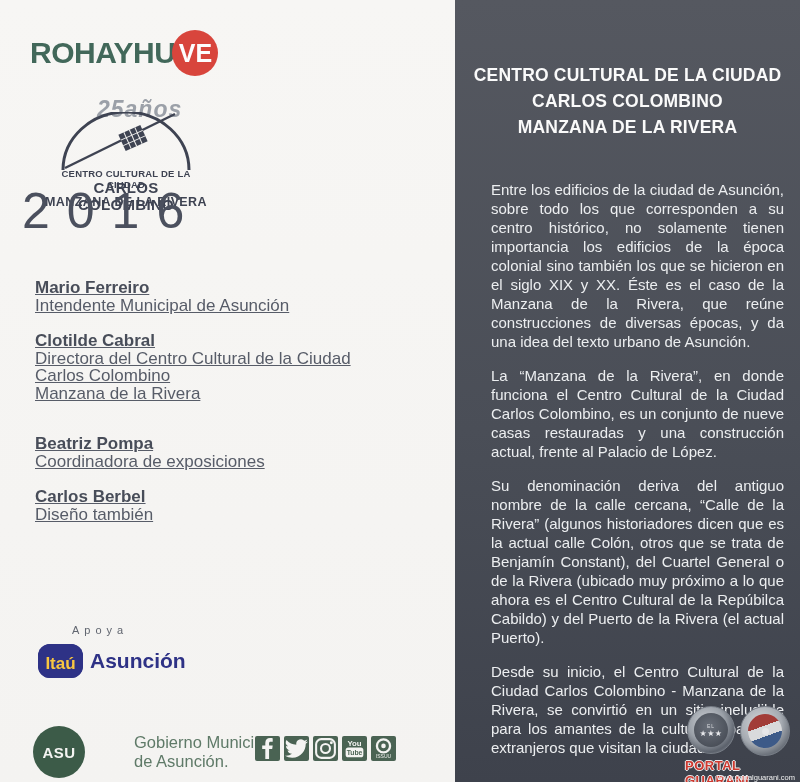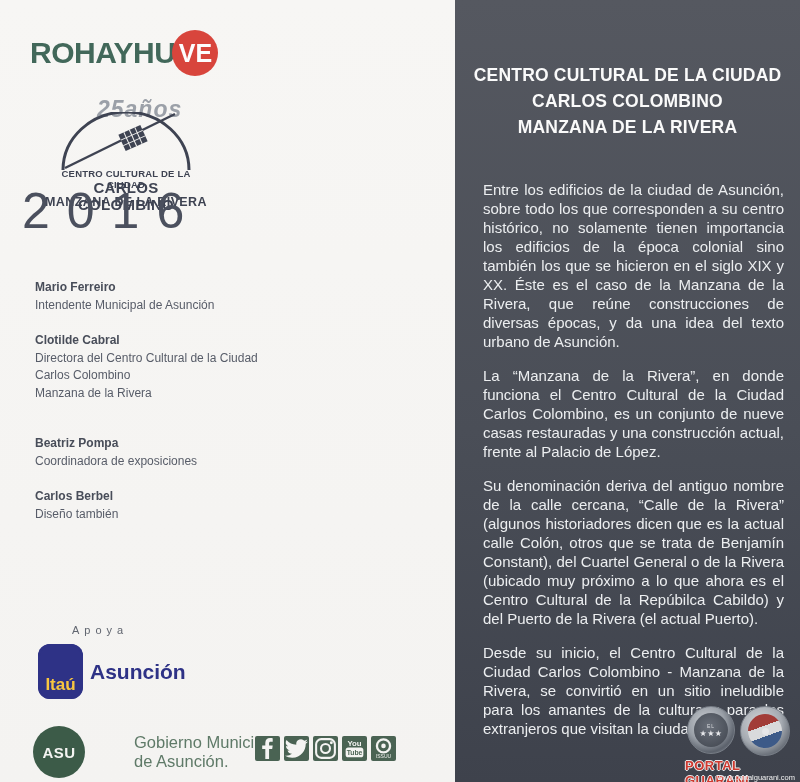--- a/index.html
+++ b/index.html
@@ -24,30 +24,30 @@
     font-size: 9.5px; font-weight: bold; color: #3e4352; letter-spacing: 0.2px; }
   .anniv-l2 { position: absolute; left: 0; top: 83px; width: 162px; text-align: center;
     font-size: 15px; font-weight: 800; color: #3e4352; letter-spacing: 0.3px; }
   .anniv-l3 { position: absolute; left: 0; top: 99px; width: 162px; text-align: center;
     font-size: 12.5px; font-weight: 800; color: #3e4352; letter-spacing: 0.4px; }
 
   .year { position: absolute; left: 22px; top: 182px; font-size: 50px; font-weight: 100;
     color: #4b505e; letter-spacing: 17px; }
 
   .credits { position: absolute; left: 35px; top: 279px; width: 360px;
-    font-size: 12px; line-height: 17.5px; color: #575c68; }
+    font-size: 17px; line-height: 17.5px; color: #575c68; text-decoration: underline; }
   .credit-block { margin-bottom: 18px; }
   .credit-block.gap-before { margin-top: 33px; }
   .credit-name { font-weight: bold; color: #484d59; }
   .credit-role { white-space: pre-line; }
 
   .apoya { position: absolute; left: 72px; top: 624px; font-size: 11px; letter-spacing: 5px;
     color: #60656f; }
   .itau { position: absolute; left: 38px; top: 644px; display: flex; align-items: center; }
-  .itau-box { width: 45px; height: 55px; border-radius: 12px; background: #2e3286;
+  .itau-box { width: 45px; height: 34px; border-radius: 12px; background: #2e3286;
     display: flex; align-items: flex-end; justify-content: center; padding-bottom: 4px;
     box-shadow: inset 0 0 0 2px #2e3286; }
   .itau-box span { color: #f8c640; font-size: 17px; font-weight: 800; }
   .itau-name { margin-left: 7px; font-size: 21px; font-weight: 800; color: #2e3286; }
 
   .gov { position: absolute; left: 33px; top: 726px; display: flex; align-items: center; gap: 40px; }
   .asu-circle { width: 52px; height: 52px; border-radius: 50%; background: #3c5b48;
     color: #f4f4f2; font-size: 15px; font-weight: 800; letter-spacing: 0.5px;
     display: flex; align-items: center; justify-content: center; }
   .gov-text { margin-left: 9px; font-size: 16.5px; line-height: 19px; color: #5f7a68; }
@@ -55,21 +55,21 @@
   .social { position: absolute; left: 255px; top: 736px; display: flex; gap: 4px; }
   .social-icon { width: 25px; height: 25px; background: #4a6353; border-radius: 2px; }
   .social-icon svg { width: 25px; height: 25px; display: block; }
 
   
   .right-panel { position: absolute; left: 455px; top: 0; width: 345px; height: 782px;
     background: linear-gradient(180deg, #555860 0%, #4a4e57 55%, #3e424c 100%);
     color: #edeef0; }
   .panel-title { padding-top: 62px; text-align: center; font-size: 17.5px; font-weight: 800;
     line-height: 26px; color: #fafafa; letter-spacing: 0.2px; }
-  .paragraphs { margin-top: 40px; padding: 0 16px 0 28px; }
+  .paragraphs { margin-top: 40px; padding: 0 16px 0 36px; }
   .paragraphs p { font-size: 15px; line-height: 19px; text-align: justify; margin-bottom: 15px;
     color: #eceef0; }
 
   
   .watermark { position: absolute; right: 0; bottom: 0; width: 115px; height: 76px; }
   .coin { position: absolute; border-radius: 50%; }
   .coin-left { left: 2px; top: 0; width: 48px; height: 48px;
     background: radial-gradient(circle at 40% 35%, #cfd2d6 0%, #9aa0a8 45%, #5c626c 72%, #8a9099 100%);
     border: 1px solid #777d86; }
   .coin-left .coin-core { position: absolute; left: 6px; top: 6px; width: 34px; height: 34px;

